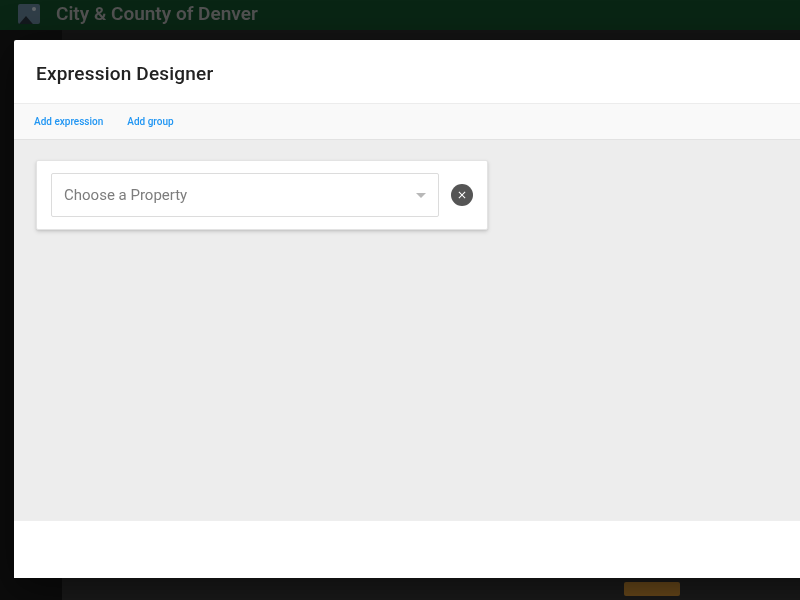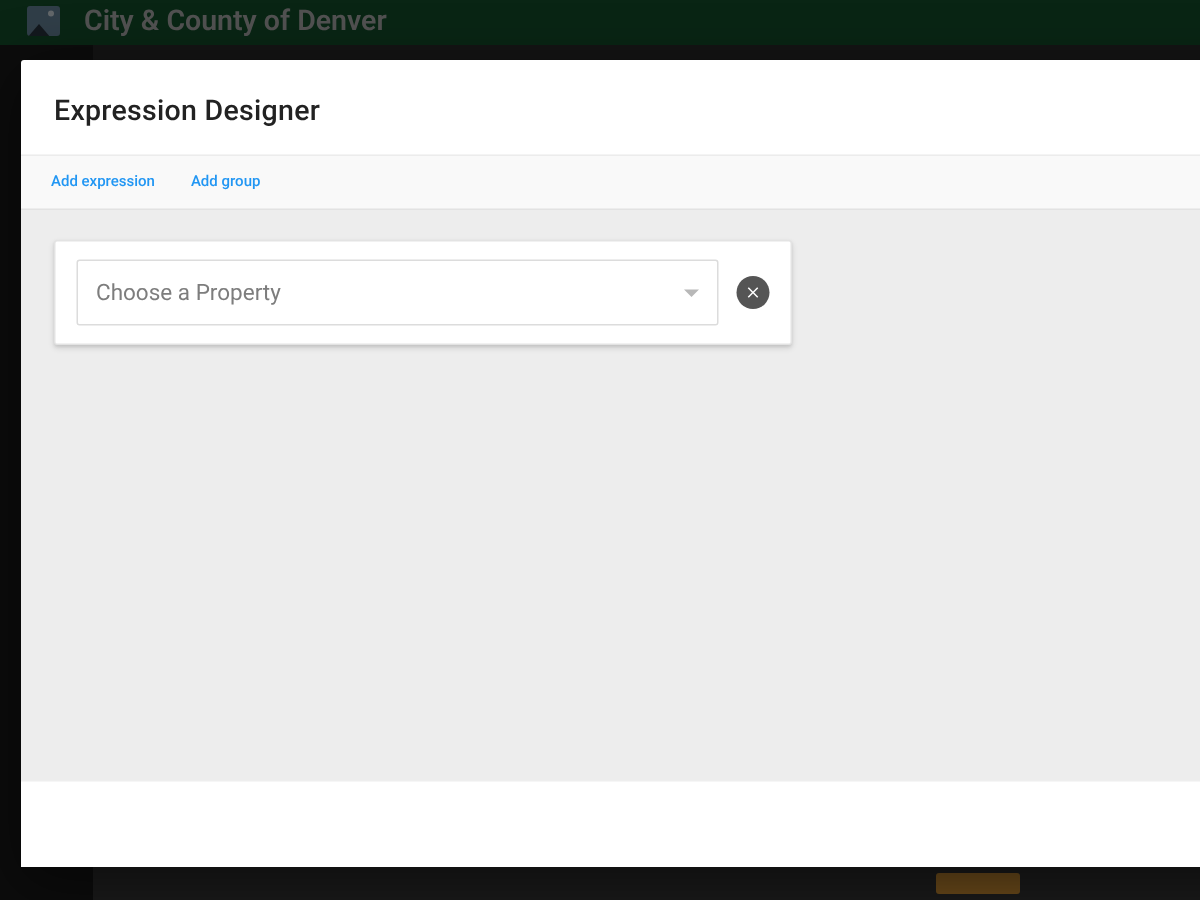--- a/index.html
+++ b/index.html
@@ -59,21 +59,21 @@
     background: #b52d20; border-radius: 1px;
   }
 
   .expr-card {
     background: #fff; border: 1px solid #e3e3e3; border-radius: 2px;
     box-shadow: 0 2px 4px rgba(0,0,0,0.12), 0 1px 2px rgba(0,0,0,0.08);
     display: inline-flex; align-items: center; gap: 12px;
     padding: 12px 14px; position: relative; z-index: 2;
   }
   .prop-select {
-    width: 428px; height: 44px; border: 1px solid #dcdcdc; border-radius: 2px;
+    width: 388px; height: 44px; border: 1px solid #dcdcdc; border-radius: 2px;
     background: #fff; display: flex; align-items: center; justify-content: space-between;
     padding: 16px 12px; cursor: pointer;
   }
   .prop-select-placeholder { color: #7d7d7d; font-size: 15px; }
   .caret-down {
     width: 0; height: 0; border-left: 5px solid transparent; border-right: 5px solid transparent;
     border-top: 5px solid #b8b8b8;
   }
   .remove-btn {
     width: 22px; height: 22px; border-radius: 50%; background: #555; color: #fff;

